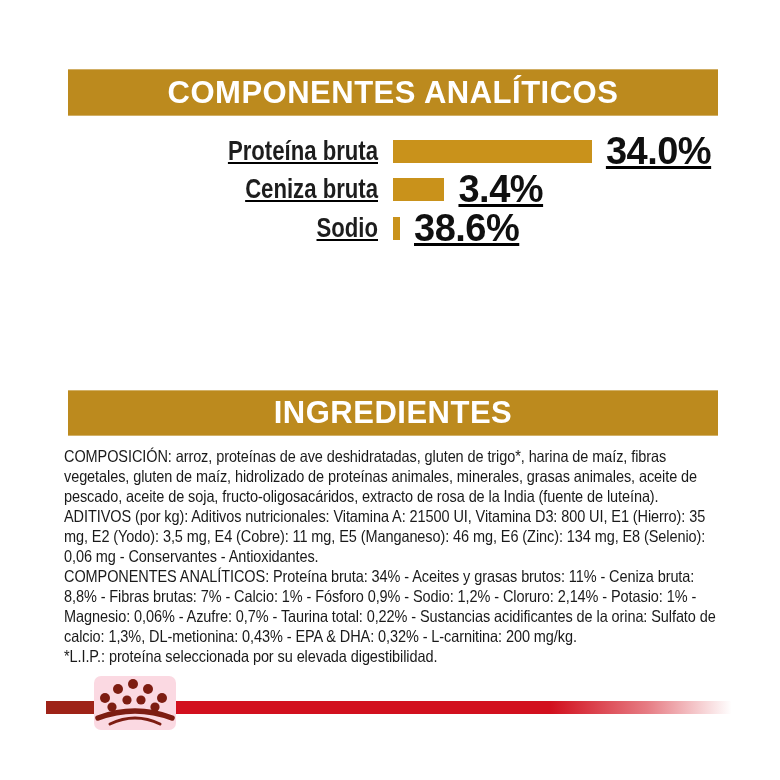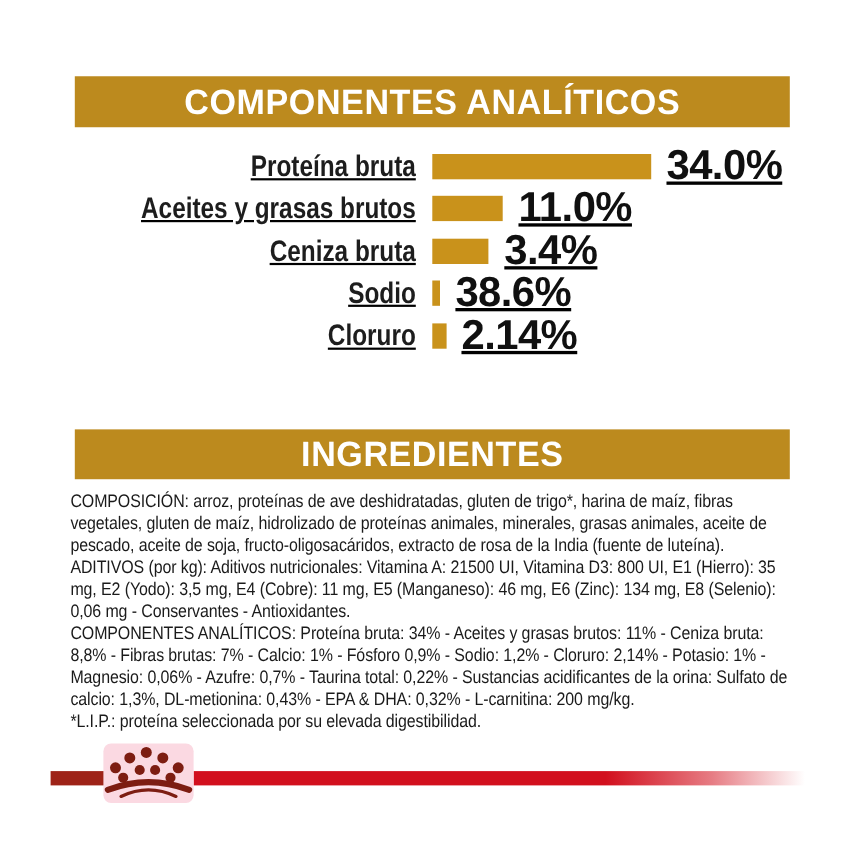--- a/index.html
+++ b/index.html
@@ -53,38 +53,28 @@
 
 <div class="section-header" id="hdr-analytic">COMPONENTES ANALÍTICOS</div>
 
 <div id="chart">
   <div class="crow">
     <div class="clabel">Proteína bruta</div>
     <div class="cbar" style="width: 198.9px; background: rgb(201, 146, 27);"></div>
     <div class="cval">34.0%</div>
   </div>
   <div class="crow">
-    <div class="clabel">Aceites y grasas brutos</div>
-    <div class="cbar" style="width: 64.35px; background: rgb(201, 146, 27);"></div>
-    <div class="cval">11.0%</div>
-  </div>
-  <div class="crow">
     <div class="clabel">Ceniza bruta</div>
     <div class="cbar" style="width: 51.48px; background: rgb(201, 146, 27);"></div>
     <div class="cval">3.4%</div>
   </div>
   <div class="crow">
     <div class="clabel">Sodio</div>
     <div class="cbar" style="width: 7.02px; background: rgb(201, 146, 27);"></div>
     <div class="cval">38.6%</div>
-  </div>
-  <div class="crow">
-    <div class="clabel">Cloruro</div>
-    <div class="cbar" style="width: 12.519px; background: rgb(201, 146, 27);"></div>
-    <div class="cval">2.14%</div>
   </div>
 </div>
 
 <div class="section-header" id="hdr-ingredients">INGREDIENTES</div>
 
 <div id="ing-text">
   <p>COMPOSICIÓN: arroz, proteínas de ave deshidratadas, gluten de trigo*, harina de maíz, fibras vegetales, gluten de maíz, hidrolizado de proteínas animales, minerales, grasas animales, aceite de pescado, aceite de soja, fructo-oligosacáridos, extracto de rosa de la India (fuente de luteína).</p>
   <p>ADITIVOS (por kg): Aditivos nutricionales: Vitamina A: 21500 UI, Vitamina D3: 800 UI, E1 (Hierro): 35 mg, E2 (Yodo): 3,5 mg, E4 (Cobre): 11 mg, E5 (Manganeso): 46 mg, E6 (Zinc): 134 mg, E8 (Selenio): 0,06 mg - Conservantes - Antioxidantes.</p>
   <p>COMPONENTES ANALÍTICOS: Proteína bruta: 34% - Aceites y grasas brutos: 11% - Ceniza bruta: 8,8% - Fibras brutas: 7% - Calcio: 1% - Fósforo 0,9% - Sodio: 1,2% - Cloruro: 2,14% - Potasio: 1% - Magnesio: 0,06% - Azufre: 0,7% - Taurina total: 0,22% - Sustancias acidificantes de la orina: Sulfato de calcio: 1,3%, DL-metionina: 0,43% - EPA &amp; DHA: 0,32% - L-carnitina: 200 mg/kg.</p>
   <p>*L.I.P.: proteína seleccionada por su elevada digestibilidad.</p>

